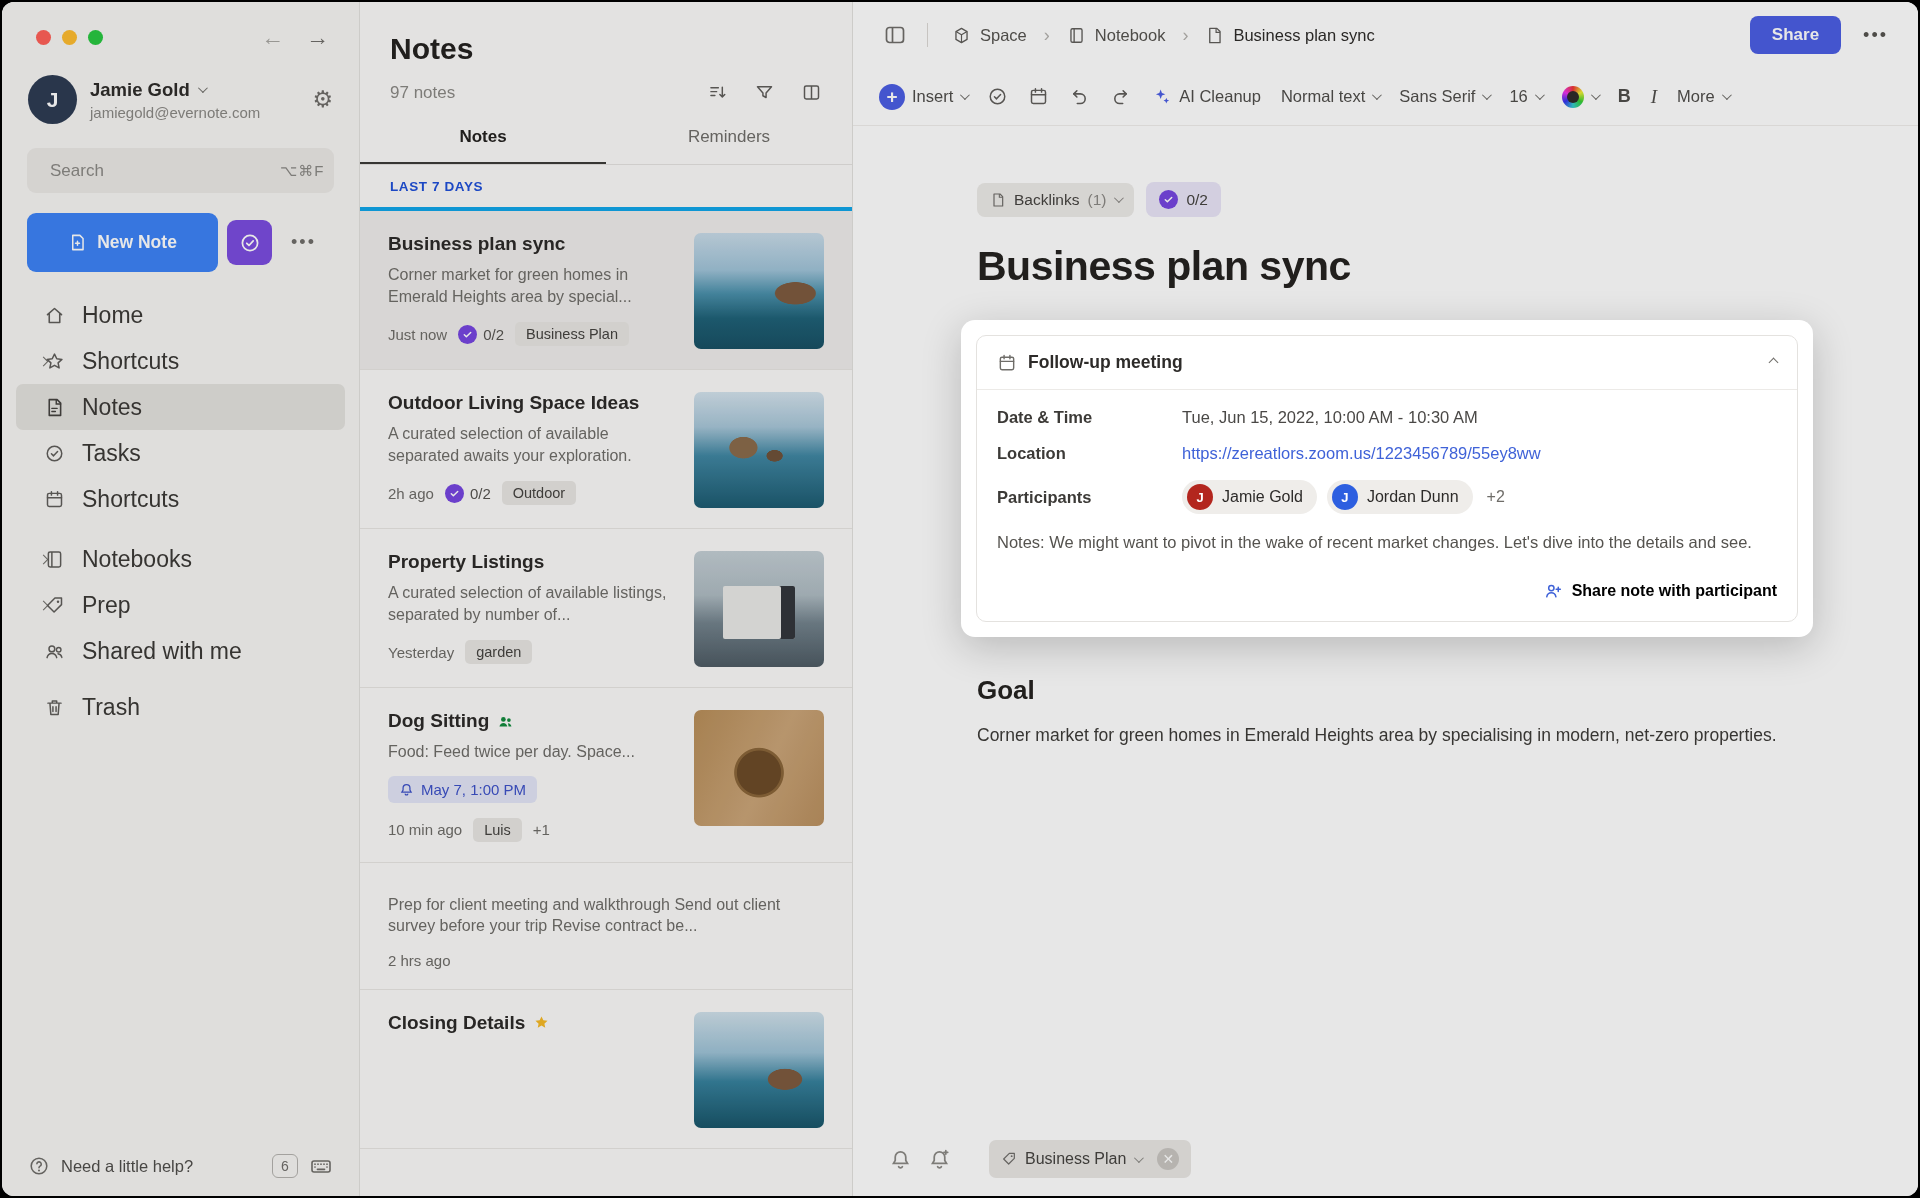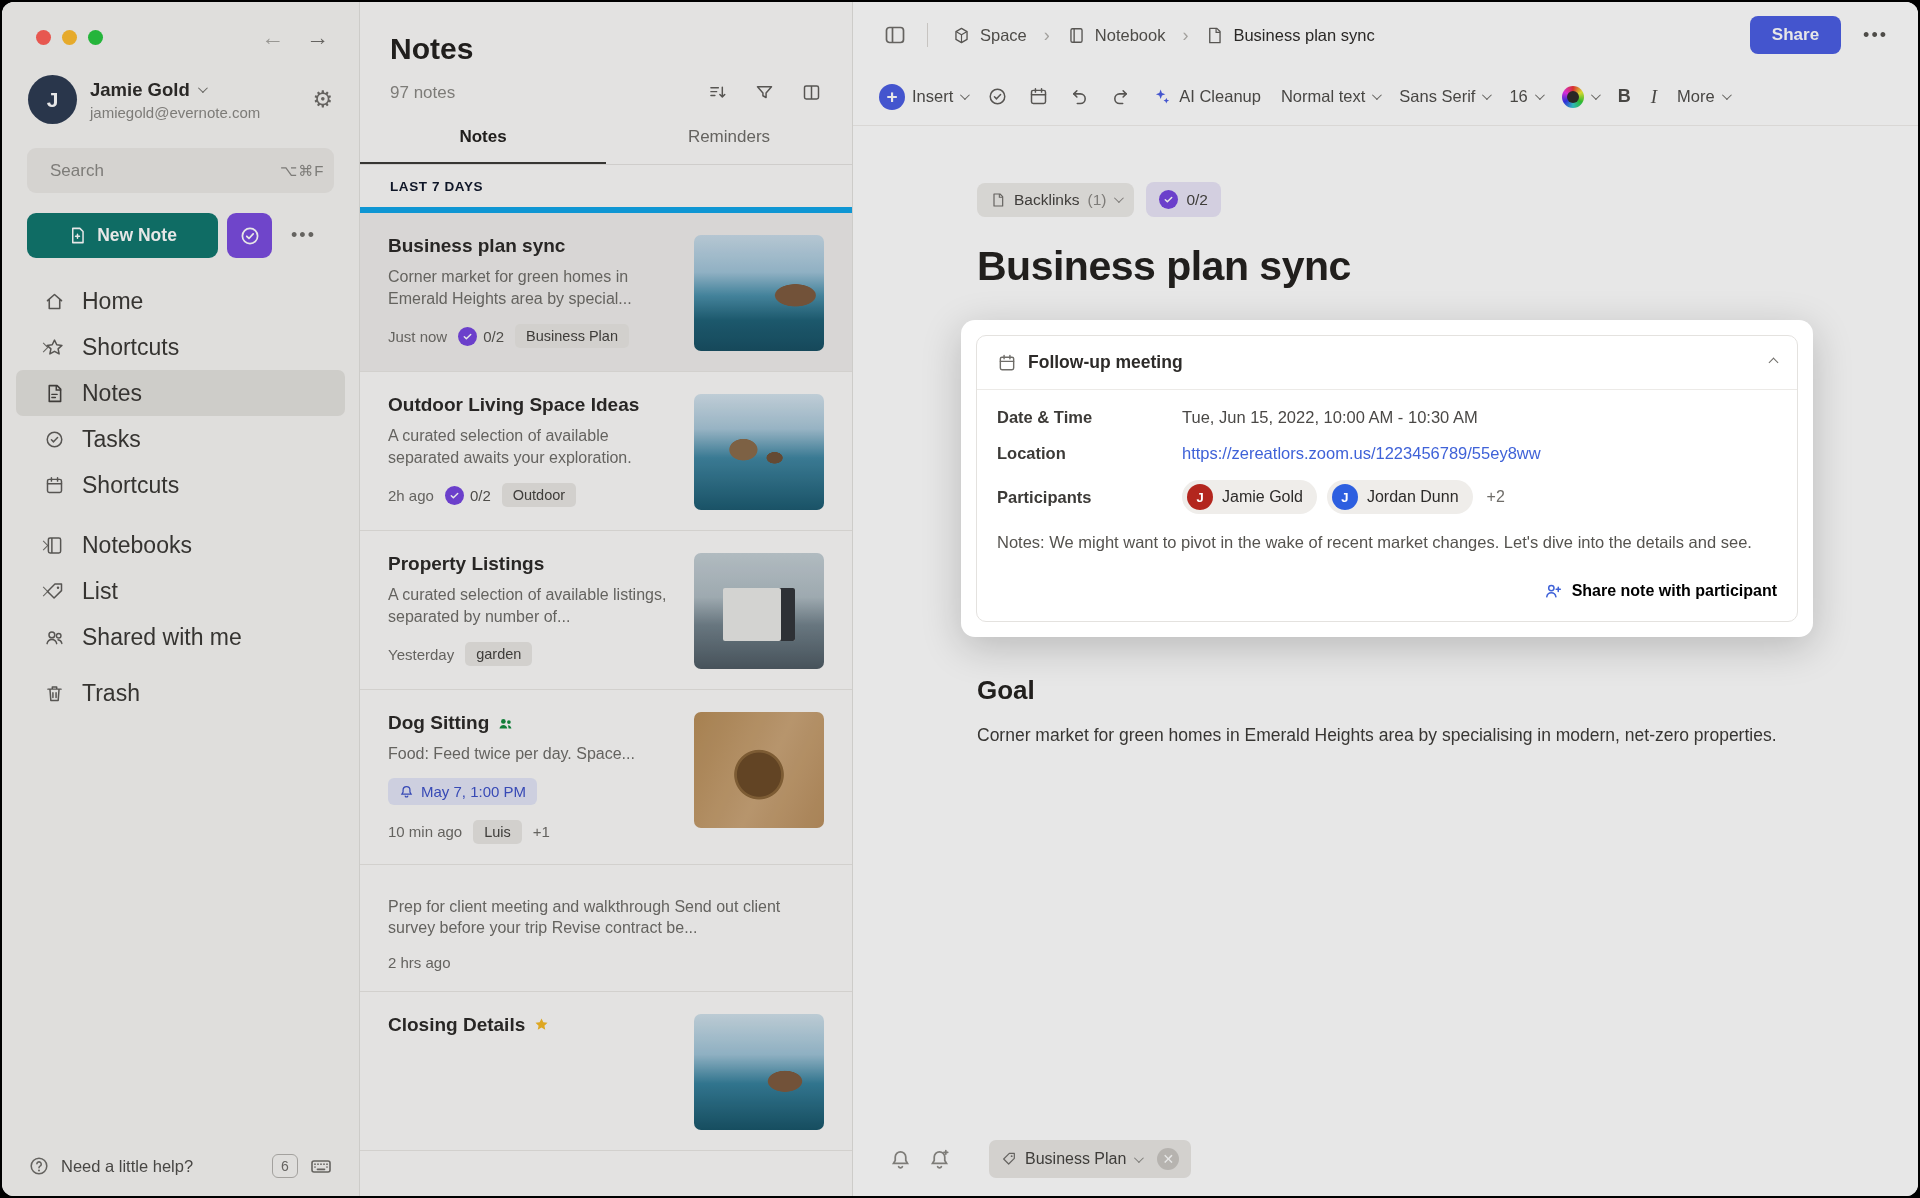--- a/index.html
+++ b/index.html
@@ -24,21 +24,21 @@
   .gear { font-size:23px; color:#6f6d69; line-height:1; }
   .chev { width:7px; height:7px; border-right:1.8px solid #6f6d69; border-bottom:1.8px solid #6f6d69; display:inline-block; }
   .chev.down { transform:rotate(45deg) translateY(-2px); }
   .chev.right { transform:rotate(-45deg); }
   .chev.up { transform:rotate(225deg); }
   .search-wrap { margin:14px 25px 0 25px; height:45px; background:#ebe9e6; border-radius:9px; display:flex; align-items:center; padding:0 14px; gap:9px; }
   .search-wrap input { flex:1; border:none; outline:none; background:transparent; font-size:17px; color:#3c3a37; font-family:inherit; }
   .search-wrap input::placeholder { color:#8a8884; }
   .search-kbd { font-size:15px; color:#8a8884; letter-spacing:1px; }
   .newnote-row { display:flex; align-items:center; margin:20px 25px 0 25px; gap:9px; }
-  .btn-newnote { height:45px; flex:0 0 191px; background:#0f766e; color:#fff; border:none; border-radius:9px; font-size:17.5px; font-weight:700; display:flex; align-items:center; justify-content:center; gap:10px; font-family:inherit; }
+  .btn-newnote { height:59px; flex:0 0 191px; background:#3b82f6; color:#fff; border:none; border-radius:9px; font-size:17.5px; font-weight:700; display:flex; align-items:center; justify-content:center; gap:10px; font-family:inherit; }
   .btn-newtask { width:45px; height:45px; border:none; border-radius:9px; background:#7a4bdf; display:flex; align-items:center; justify-content:center; }
   .btn-more-sb { width:45px; height:45px; border:none; background:transparent; color:#6f6d69; font-size:18px; letter-spacing:2px; }
   .nav { margin-top:20px; }
   .nav-item { position:relative; height:46px; display:flex; align-items:center; gap:15px; padding-left:66px; font-size:23px; color:#3a3835; margin:0 14px; border-radius:7px; }
   .nav-item .nchev { position:absolute; left:24px; }
   .nav-item .nicon { position:absolute; left:28px; display:flex; }
   .nav-item.sel { background:#e4e2de; }
   .nav-gap { height:14px; } .nav-gap-sm { height:10px; }
   .sb-bottom { position:absolute; left:0; right:0; bottom:0; display:flex; align-items:center; padding:18px 26px; gap:11px; }
   .help-label { font-size:16.5px; color:#4f4d4a; flex:1; }
@@ -48,21 +48,21 @@
   
   .notes-panel { width:493px; flex:0 0 493px; background:#fbfaf9; border-right:1px solid #e3e1de; display:flex; flex-direction:column; overflow:hidden; }
   .np-head { padding:30px 30px 0 30px; }
   .np-title { font-size:30px; font-weight:700; color:#23211f; }
   .np-countrow { display:flex; align-items:center; margin-top:16px;gap:35px; }
   .np-count { font-size:17px; color:#8a8884; flex:1; }
   .np-icons { display:flex; gap:26px; align-items:center; }
   .tabs { display:flex; margin-top:10px; border-bottom:1px solid #e5e3e0; }
   .tab { flex:1; text-align:center; font-size:17px; padding:14px 0 15px 0; color:#6f6d69; border-bottom:2.5px solid transparent; }
   .tab.active { color:#23211f; font-weight:700; border-bottom-color:#3c3a37; }
-  .np-section { font-size:13.5px; font-weight:700; letter-spacing:.6px; color:#0f172a; padding:14px 30px 13px 30px; border-bottom:6px solid #0ea5e9; }
+  .np-section { font-size:13.5px; font-weight:700; letter-spacing:.6px; color:#1d4ed8; padding:14px 30px 13px 30px; border-bottom:4px solid #0ea5e9; }
   .cards { flex:1; overflow:hidden; }
   .card { display:flex; padding:22px 28px 20px 28px; border-bottom:1px solid #e8e6e3; background:#fbfaf9; }
   .card.sel { background:#efedeb; }
   .card-main { flex:1; min-width:0; }
   .card-title { font-size:19px; font-weight:700; color:#2b2927; display:flex; align-items:center; gap:8px; }
   .card-snippet { font-size:16px; color:#6e6c68; line-height:1.35; margin-top:9px; }
   .card-meta { display:flex; align-items:center; gap:11px; margin-top:15px; flex-wrap:wrap; }
   .meta-time { font-size:15px; color:#6e6c68; }
   .prog { display:flex; align-items:center; gap:6px; font-size:15px; color:#55534f; }
   .pcheck { width:19px; height:19px; border-radius:50%; background:#7544e0; display:flex; align-items:center; justify-content:center; }
@@ -236,21 +236,21 @@
         <span>Notebooks</span>
       </div>
       <div class="nav-item">
         <span class="nchev chev right"></span>
         <span class="nicon">
             <svg class="ic" width="21" height="21" viewBox="0 0 24 24">
               <path d="M4 12l8.5-8.5H20V11l-8.5 8.5z" fill="none" stroke="#5f5d5a" stroke-width="1.7" stroke-linejoin="round"></path>
               <circle cx="16" cy="7.7" r="1.4" fill="#5f5d5a"></circle>
             </svg>
           </span>
-        <span>List</span>
+        <span>Prep</span>
       </div>
       <div class="nav-item">
         <span class="nicon">
             <svg class="ic" width="21" height="21" viewBox="0 0 24 24">
               <circle cx="9" cy="9" r="3.3" fill="none" stroke="#5f5d5a" stroke-width="1.7"></circle>
               <path d="M3.5 19c.6-3 2.8-4.8 5.5-4.8s4.9 1.8 5.5 4.8" fill="none" stroke="#5f5d5a" stroke-width="1.7" stroke-linecap="round"></path>
               <circle cx="16.8" cy="10" r="2.6" fill="none" stroke="#5f5d5a" stroke-width="1.6"></circle>
               <path d="M16 14.6c2.3.3 3.9 1.9 4.4 4.2" fill="none" stroke="#5f5d5a" stroke-width="1.6" stroke-linecap="round"></path>
             </svg>
           </span>

